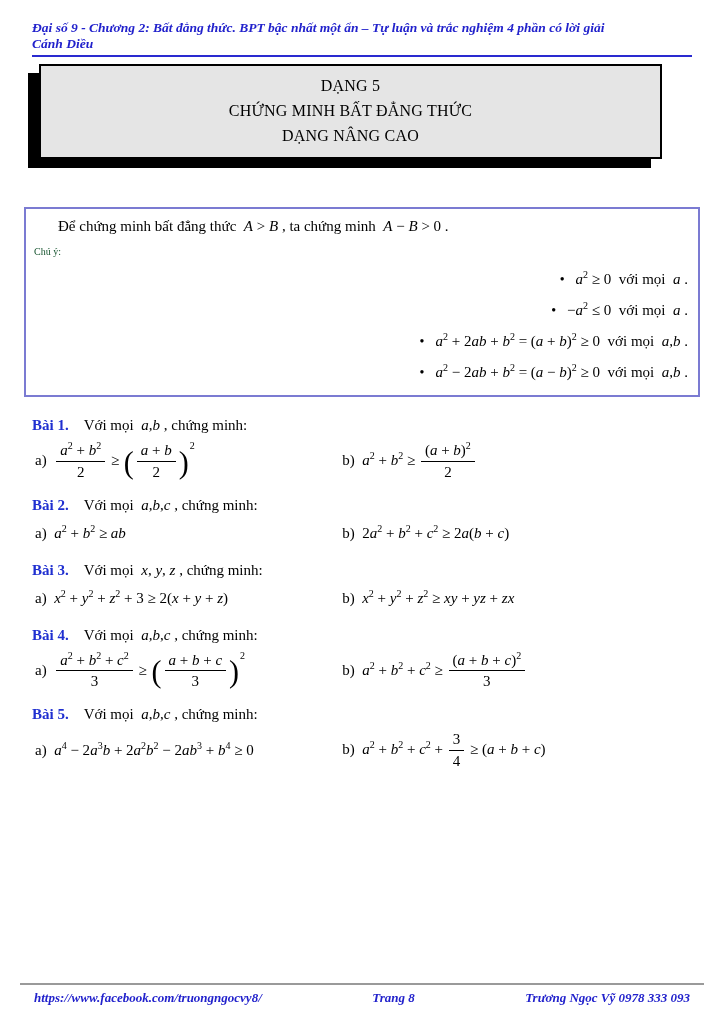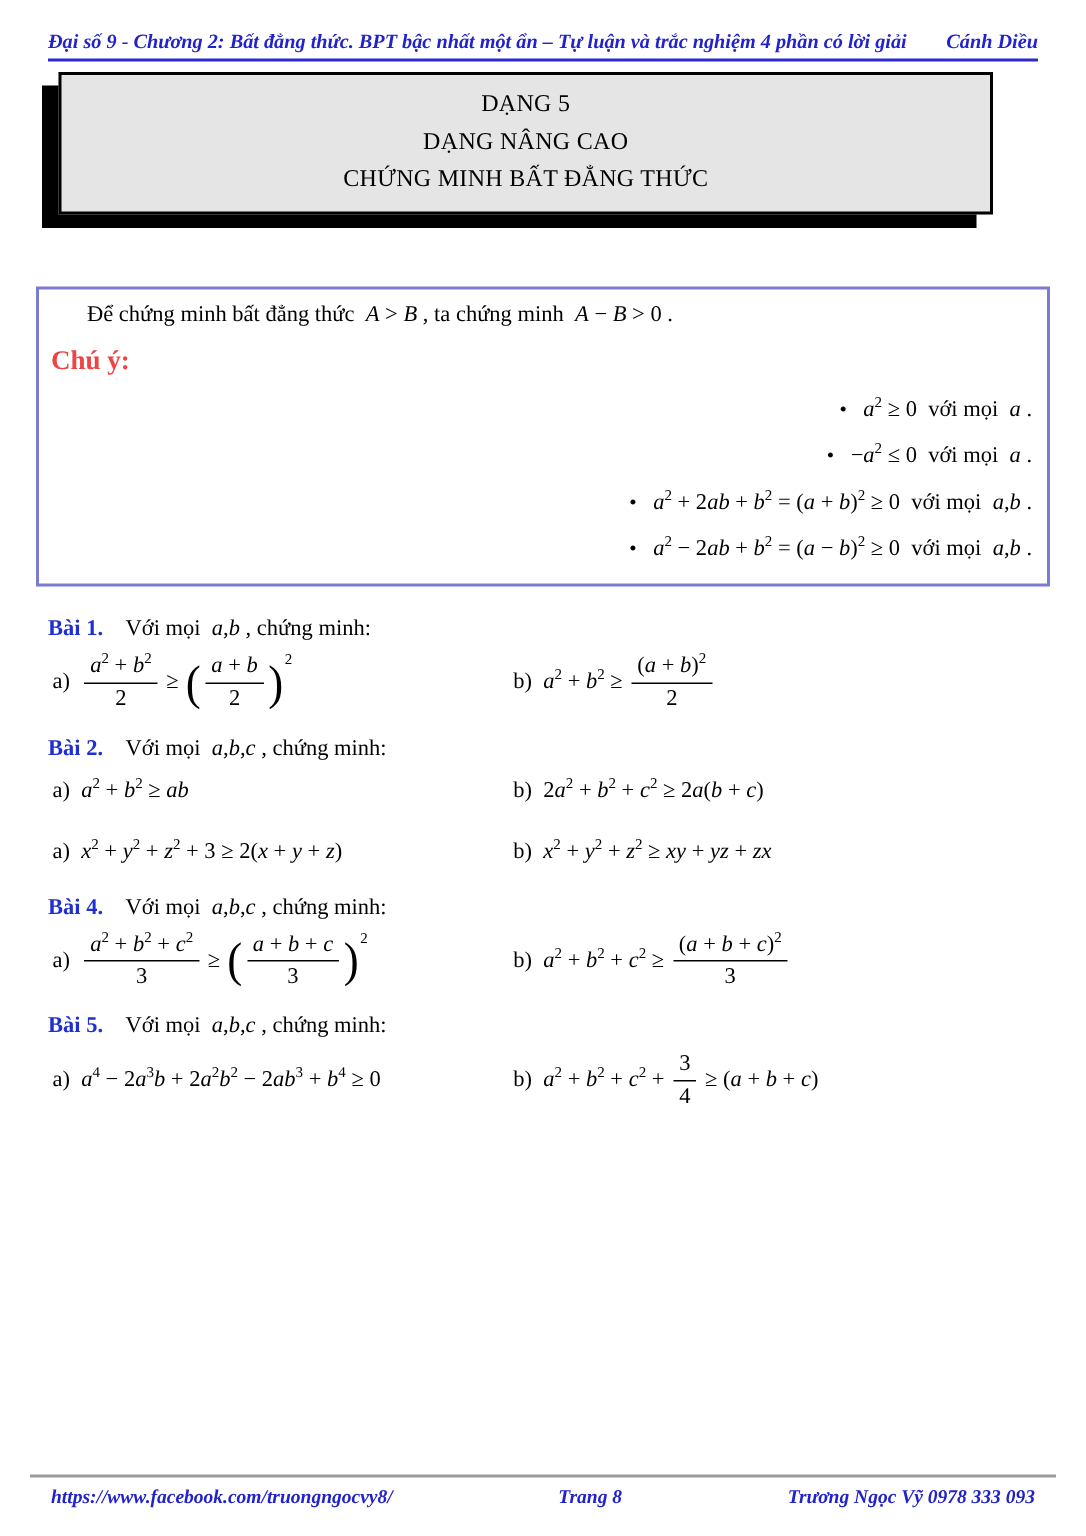--- a/index.html
+++ b/index.html
@@ -14,20 +14,21 @@
   }
   .page { position: absolute; inset: 0; padding: 20px 32px 0; }
 
   
   .header {
     display: flex; justify-content: space-between; align-items: baseline;
     font-weight: bold; font-style: italic;
     color: #2222cc; font-size: 13.5px;
     border-bottom: 2px solid #2a2ad0;
     padding-bottom: 3px;
+    flex-direction: column;
   }
 
   
   .banner {
     margin: 7px 30px 0 7px;
     background: #e5e5e5;
     border: 2.5px solid #000;
     box-shadow: -11px 9px 0 #000;
     text-align: center;
     font-weight: normal; font-size: 16px; color: #000;
@@ -36,21 +37,21 @@
   .banner .bline { margin-top: 7px; letter-spacing: 0.2px; }
 
   
   .notebox {
     margin: 48px -8px 0 -8px;
     border: 2px solid #7b7bd2;
     padding: 9px 10px 14px 8px;
     font-size: 15px;
   }
   .note-intro { text-indent: 24px; }
-  .note-label { color: #ef4444; font-weight: bold; font-size: 18px; margin-top: 11px; }
+  .note-label { color: #14532d; font-weight: normal; font-size: 10px; margin-top: 11px; }
   .bullets { list-style: none; margin: 4px 0 0 38px; padding: 0; }
   .bullets li { margin-top: 14px; text-align: right; }
   .bullets li::before { content: "•"; font-size: 14px; margin-right: 11px; }
 
   
   .problems { margin-top: 20px; }
   .problem { margin-top: 15px; }
   .phead { font-size: 15px; }
   .plabel { color: #1f2fd0; font-weight: bold; margin-right: 15px; }
   .prow { display: flex; align-items: center; margin-top: 7px; min-height: 26px; font-size: 15px; }
@@ -80,22 +81,22 @@
 
 <div class="page">
 
   <div class="header">
     <span>Đại số 9 - Chương 2: Bất đẳng thức. BPT  bậc nhất một ẩn  – Tự luận và trắc nghiệm 4 phần có lời giải</span>
     <span>Cánh Diều</span>
   </div>
 
   <div class="banner">
     <div class="bline">DẠNG 5</div>
+    <div class="bline">CHỨNG MINH BẤT ĐẲNG THỨC</div>
     <div class="bline">DẠNG NÂNG CAO</div>
-    <div class="bline">CHỨNG MINH BẤT ĐẲNG THỨC</div>
   </div>
 
   <div class="notebox">
     <div class="note-intro">Để chứng minh bất đẳng thức &nbsp;<i>A</i> &gt; <i>B</i>&nbsp;, ta chứng minh &nbsp;<i>A</i> − <i>B</i> &gt; 0&nbsp;.</div>
     <div class="note-label">Chú ý:</div>
     <ul class="bullets">
       <li><i>a</i><sup>2</sup> ≥ 0&nbsp; với mọi &nbsp;<i>a</i>&nbsp;.</li>
       <li>−<i>a</i><sup>2</sup> ≤ 0&nbsp; với mọi &nbsp;<i>a</i>&nbsp;.</li>
       <li><i>a</i><sup>2</sup> + 2<i>ab</i> + <i>b</i><sup>2</sup> = (<i>a</i> + <i>b</i>)<sup>2</sup> ≥ 0&nbsp; với mọi &nbsp;<i>a</i>,<i>b</i>&nbsp;.</li>
       <li><i>a</i><sup>2</sup> − 2<i>ab</i> + <i>b</i><sup>2</sup> = (<i>a</i> − <i>b</i>)<sup>2</sup> ≥ 0&nbsp; với mọi &nbsp;<i>a</i>,<i>b</i>&nbsp;.</li>
@@ -118,20 +119,23 @@
       <div class="phead">
         <span class="plabel">Bài 2.</span><span>Với mọi &nbsp;<i>a</i>,<i>b</i>,<i>c</i>&nbsp;, chứng minh:</span>
       </div>
       <div class="prow">
         <div class="pa">a)&nbsp; <i>a</i><sup>2</sup> + <i>b</i><sup>2</sup> ≥ <i>ab</i></div>
         <div class="pb">b)&nbsp; 2<i>a</i><sup>2</sup> + <i>b</i><sup>2</sup> + <i>c</i><sup>2</sup> ≥ 2<i>a</i>(<i>b</i> + <i>c</i>)</div>
       </div>
     </div>
 
     <div class="problem">
+      <div class="phead">
+        <span class="plabel">Bài 3.</span><span>Với mọi &nbsp;<i>x</i>, <i>y</i>, <i>z</i>&nbsp;, chứng minh:</span>
+      </div>
       <div class="prow">
         <div class="pa">a)&nbsp; <i>x</i><sup>2</sup> + <i>y</i><sup>2</sup> + <i>z</i><sup>2</sup> + 3 ≥ 2(<i>x</i> + <i>y</i> + <i>z</i>)</div>
         <div class="pb">b)&nbsp; <i>x</i><sup>2</sup> + <i>y</i><sup>2</sup> + <i>z</i><sup>2</sup> ≥ <i>xy</i> + <i>yz</i> + <i>zx</i></div>
       </div>
     </div>
 
     <div class="problem">
       <div class="phead">
         <span class="plabel">Bài 4.</span><span>Với mọi &nbsp;<i>a</i>,<i>b</i>,<i>c</i>&nbsp;, chứng minh:</span>
       </div>

